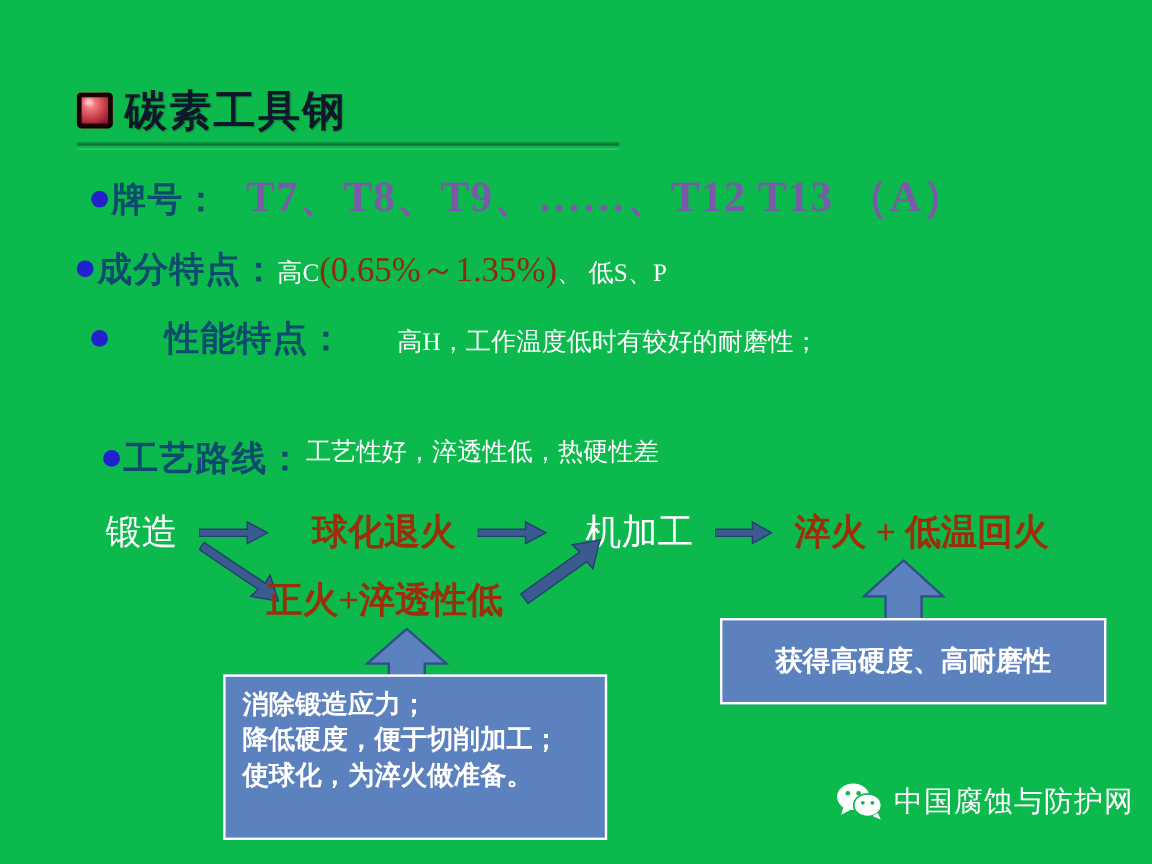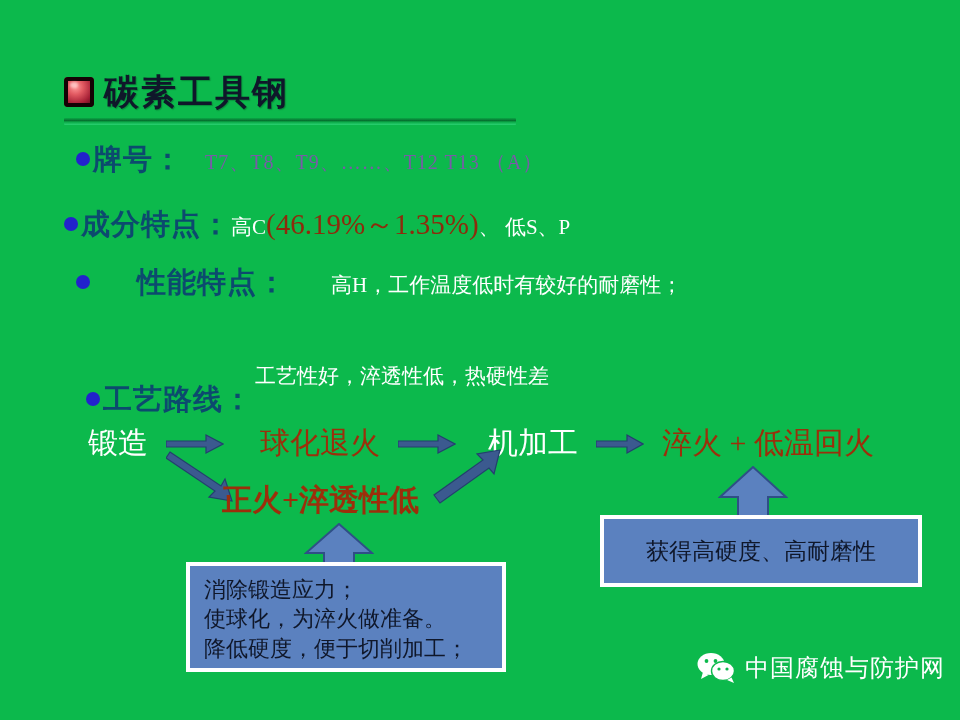--- a/index.html
+++ b/index.html
@@ -90,50 +90,50 @@
     font-weight: bold;
     font-size: 29px;
     letter-spacing: 1px;
   }
   .white {
     color: #ffffff;
     font-size: 21px;
   }
   .purple {
     color: #7a5aa8;
-    font-size: 20px;
-    font-weight: normal;
+    font-size: 36px;
+    font-weight: bold;
     letter-spacing: 1px;
   }
   .darkred {
     color: #8e2b0c;
     font-size: 29px;
   }
 
   #line-paihao  { left: 76px;  top: 140px; }
   #line-chengfen{ left: 64px;  top: 205px; }
   #line-xingneng{ left: 76px;  top: 263px; gap: 44px; }
   #line-xingneng2{ left: 255px; top: 320px; margin-top: 42px; }
-  #line-luxian  { left: 86px;  top: 380px; }
+  #line-luxian  { left: 86px;  top: 363px; }
 
   
   #flow-row1 {
     position: absolute;
     left: 88px;
     top: 423px;
     height: 44px;
     white-space: nowrap;
   }
   .flow-item {
     display: inline-block;
     vertical-align: middle;
     font-size: 30px;
   }
   .flow-white { color: #ffffff; }
-  .flow-red   { color: #9c2f0b; font-weight: normal; }
+  .flow-red   { color: #9c2f0b; font-weight: bold; }
   .arrow-h {
     display: inline-block;
     vertical-align: middle;
     position: relative;
     margin: 0 14px;
   }
   .arrow-h svg { display: block; }
 
   #flow-row2 {
     position: absolute;
@@ -146,33 +146,33 @@
   }
 
   .diag-arrow {
     position: absolute;
   }
 
   
   .callout {
     position: absolute;
     background: #5b81bf;
-    border: 4px solid #ffffff;
+    border: 2px solid #ffffff;
     box-sizing: border-box;
-    color: #0f172a;
+    color: #ffffff;
     font-size: 22px;
     line-height: 1.34;
     font-family: "DejaVu Sans", "Liberation Sans", sans-serif;
-    font-weight: normal;
+    font-weight: bold;
   }
   #callout-left {
     left: 186px;
     top: 562px;
     width: 320px;
-    height: 110px;
+    height: 138px;
     padding: 9px 0 0 14px;
   }
   #callout-left .cl-line { display: block; white-space: nowrap; }
   #callout-right {
     left: 600px;
     top: 515px;
     width: 322px;
     height: 72px;
     display: flex;
     align-items: center;
@@ -220,21 +220,21 @@
     <span class="dot"></span>
     <span class="lead">牌号：</span>
     <span style="display:inline-block;width:22px"></span>
     <span class="purple">T7、T8、T9、……、T12  T13  （A）</span>
   </div>
 
   <div class="bullet-line" id="line-chengfen">
     <span class="dot"></span>
     <span class="lead">成分特点：</span>
     <span class="white">高C </span>
-    <span class="darkred">(46.19%～1.35%)</span>
+    <span class="darkred">(0.65%～1.35%)</span>
     <span class="white">、 低S、P</span>
   </div>
 
   <div class="bullet-line" id="line-xingneng">
     <span class="dot"></span>
     <span class="lead">性能特点：</span>
     <span class="white">高H，工作温度低时有较好的耐磨性；</span>
   </div>
   <div class="bullet-line" id="line-xingneng2">
     <span class="white">工艺性好，淬透性低，热硬性差</span>
@@ -290,22 +290,22 @@
   </span>
 
   <span class="up-arrow" style="left:718px; top:466px;">
     <svg width="70" height="52" viewBox="0 0 70 52">
       <path d="M35 1 L68 31 L50 31 L50 51 L20 51 L20 31 L2 31 Z" fill="#5b81bf" stroke="#2f4f86" stroke-width="2"></path>
     </svg>
   </span>
 
   <div class="callout" id="callout-left">
     <span class="cl-line">消除锻造应力；</span>
+    <span class="cl-line">降低硬度，便于切削加工；</span>
     <span class="cl-line">使球化，为淬火做准备。</span>
-    <span class="cl-line">降低硬度，便于切削加工；</span>
   </div>
 
   <div class="callout" id="callout-right">
     <span class="cr-text">获得高硬度、高耐磨性</span>
   </div>
 
   <div id="watermark">
     <span id="wechat-icon">
       <svg width="40" height="34" viewBox="0 0 40 34">
         <ellipse cx="15" cy="13" rx="13.5" ry="11" fill="#ffffff"></ellipse>

